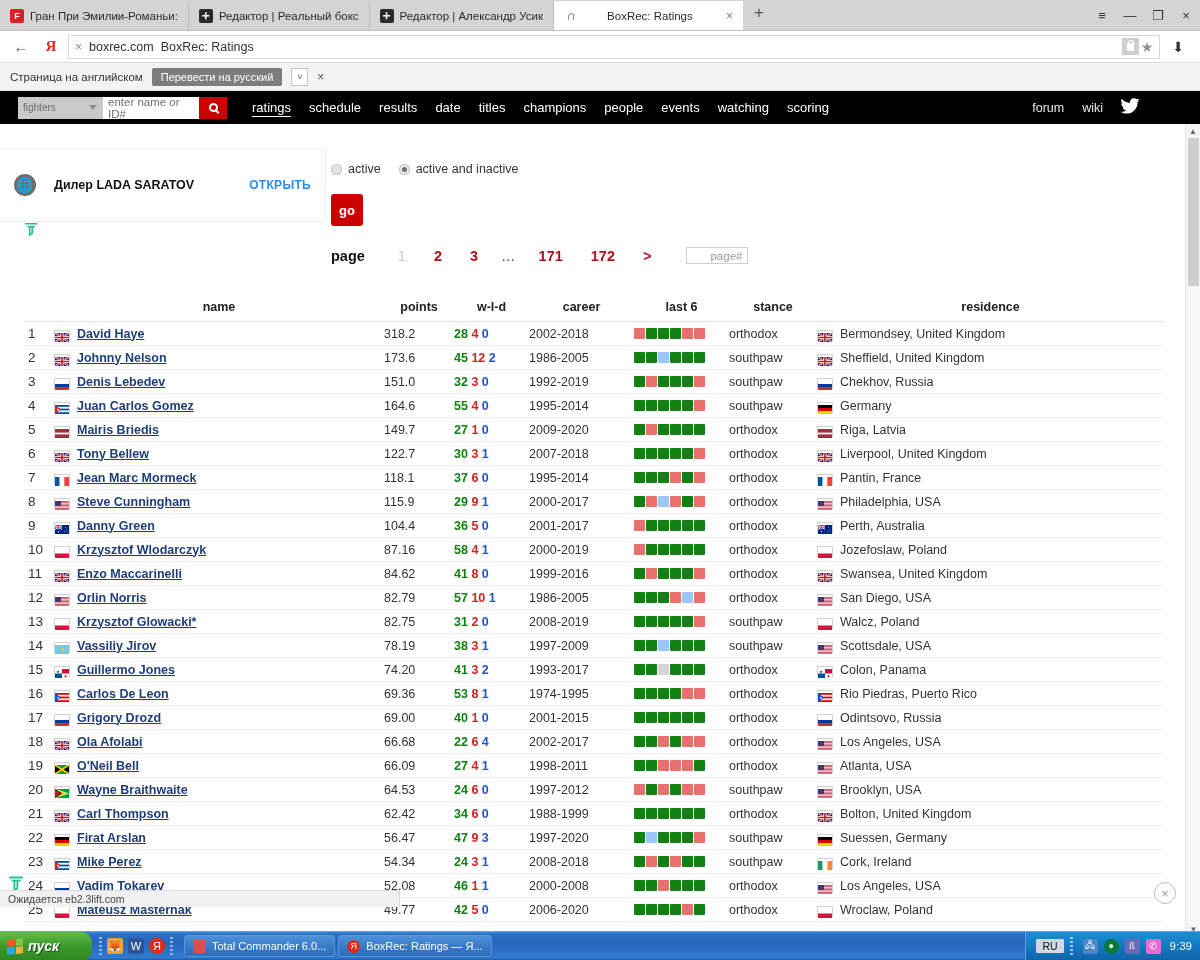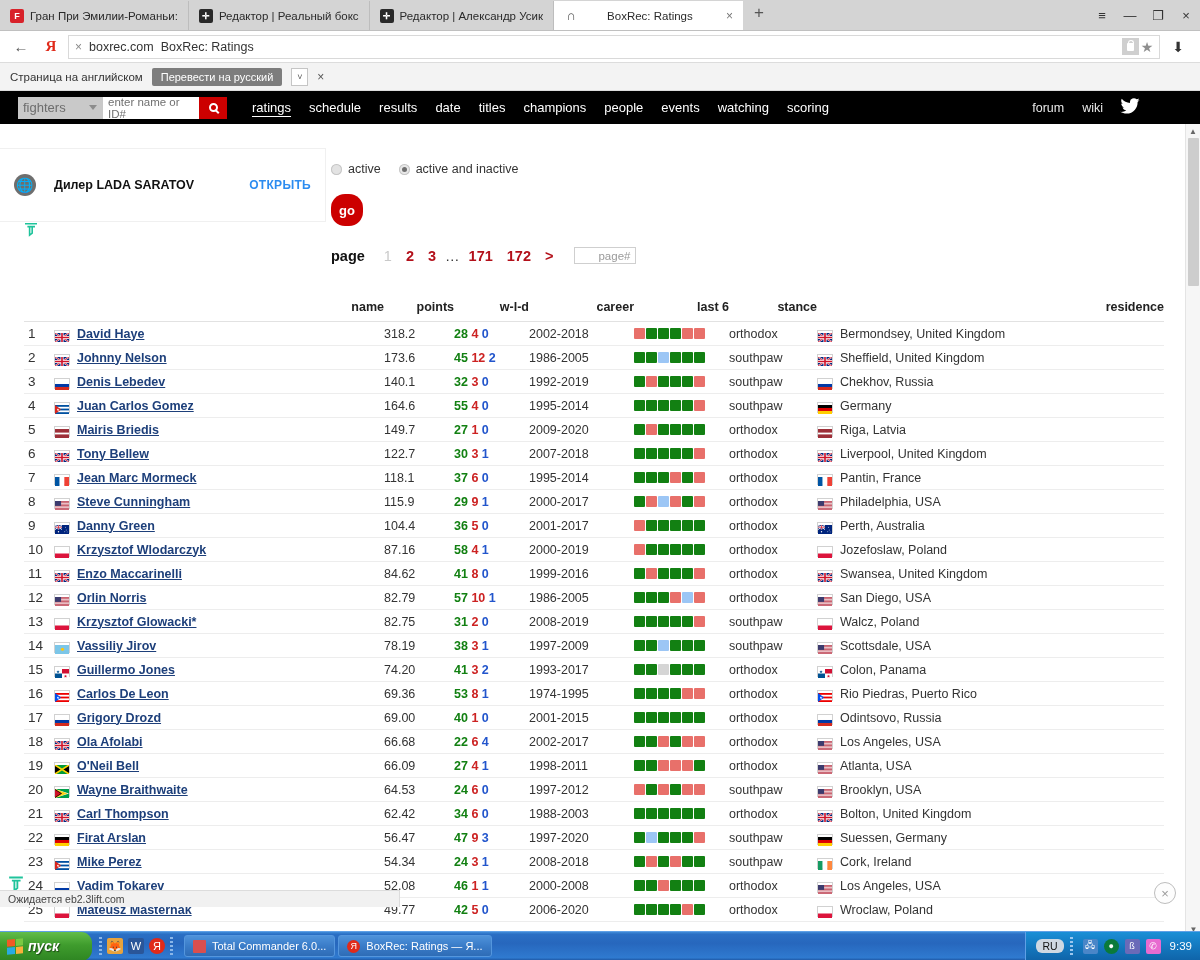--- a/index.html
+++ b/index.html
@@ -83,21 +83,21 @@
 
   
   .viewport { position:relative; height:845px; background:#fff; overflow:hidden; }
 
   .sitenav {
     height:33px; background:#000; display:flex; align-items:center;
     padding:0 0 0 18px; gap:0; position:relative;
   }
   .searchgrp { display:flex; align-items:center; height:22px; }
   .sel-fighters {
-    width:85px; height:22px; background:#c9c9c9; color:#6d6d6d; font-size:13px;
+    width:85px; height:22px; background:#c9c9c9; color:#6d6d6d; font-size:10px;
     display:flex; align-items:center; padding:0 5px; position:relative;
   }
   .sel-caret { position:absolute; right:6px; top:8px; width:0;height:0;
     border-left:4px solid transparent;border-right:4px solid transparent;border-top:5px solid #8c8c8c;}
   .search-in {
     width:96px; height:22px; background:#fff; color:#707070; font-size:11.5px;
     display:flex; align-items:center; padding-left:5px;
   }
   .search-btn {
     width:28px; height:22px; background:#cc0000; display:flex; align-items:center;
@@ -134,37 +134,37 @@
   .radios { display:flex; align-items:center; gap:18px; font-size:12.5px; color:#333; }
   .radio-item { display:flex; align-items:center; gap:6px; }
   .rdo { width:11px;height:11px;border-radius:50%;background:#e3e3e3;
          box-shadow:inset 0 0 0 1px #c6c6c6; position:relative; }
   .rdo.on { background:#e8e8e8; }
   .rdo.on:after { content:""; position:absolute; left:3px; top:3px; width:5px;height:5px;
          border-radius:50%; background:#6f6f6f; }
   .gobtn {
     margin-top:18px; width:32px; height:32px; background:#c00; color:#fff;
     font-size:13px; font-weight:bold; display:flex; align-items:center; justify-content:center;
-    border-radius:14px;
-  }
-  .pager { margin-top:21px; display:flex; align-items:center; gap:0; font-size:14.5px; }
+    border-radius:3px;
+  }
+  .pager { margin-top:21px; display:flex; align-items:center; gap:14px; font-size:14.5px; }
   .pg-label { font-weight:bold; color:#111; margin-right:12px; }
   .pg { color:#b3101a; font-weight:bold; padding:0 7px; }
   .pg.cur { color:#c9c9c9; font-weight:normal; }
   .pg.dots { color:#333; font-weight:normal; padding:0 2px; }
   .pg-input {
     margin-left:14px; width:62px; height:17px; border:1px solid #cfcfcf; background:#fff;
     font-size:11.5px; color:#9a9a9a; display:flex; align-items:center; padding-left:23px;
   }
 
   
   .tablewrap { position:absolute; left:24px; top:176px; width:1140px; }
   table.ratings { border-collapse:collapse; width:1140px; font-size:12.5px; }
   table.ratings th {
-    text-align:right; font-weight:bold; color:#222; font-size:12.5px;
+    text-align:center; font-weight:bold; color:#222; font-size:12.5px;
     padding:0 0 7px 0; border-bottom:1px solid #e2e2e2;
   }
   table.ratings td {
     padding:4px 0; border-bottom:1px solid #ededed; color:#333; vertical-align:middle;
     height:21px;
   }
   .c-rank { width:30px; text-align:left; font-size:13.5px; color:#222; padding-left:4px !important; }
   .c-name { width:330px; }
   .c-points { width:70px; color:#555; }
   .c-wld { width:75px; }
@@ -239,21 +239,21 @@
     height:22px; min-width:150px; max-width:170px; padding:0 8px;
     background:linear-gradient(180deg,#4e92da 0%, #3a7cc8 50%, #2e6cb6 100%);
     border:1px solid #5496dd; border-radius:3px; color:#fff; font-size:11px;
     display:flex; align-items:center; gap:6px; white-space:nowrap; overflow:hidden;
   }
   .tray {
     margin-left:auto; height:29px; display:flex; align-items:center; gap:6px;
     background:linear-gradient(180deg,#1a8fd6 0%, #1478bf 50%, #0f63a8 100%);
     padding:0 8px 0 10px; border-left:1px solid #5fa0e6;
   }
-  .lang { background:#cfd8e2; color:#111; font-size:10.5px; padding:1px 6px; border-radius:6px; }
+  .lang { background:#cfd8e2; color:#111; font-size:10.5px; padding:1px 6px; border-radius:1px; }
   .traygrip { width:3px; height:19px; background:
       repeating-linear-gradient(180deg,#9cc7ee 0 2px, transparent 2px 4px); margin-right:4px;}
   .trayicon { width:15px; height:15px; border-radius:2px; display:flex; align-items:center;
               justify-content:center; font-size:9px; color:#fff; }
   .clock { color:#fff; font-size:11.5px; margin-left:3px; }
 </style>
 </head>
 <body>
 
 <div class="browser">
@@ -491,21 +491,21 @@
                 <td class="c-name">
                   <span class="namecell">
                     <span class="flag" title="ru"><svg width="100%" height="100%" preserveAspectRatio="none" viewBox="0 0 60 40">
                         <rect width="60" height="13.3" fill="#fff"></rect>
                         <rect y="13.3" width="60" height="13.3" fill="#0039a6"></rect>
                         <rect y="26.6" width="60" height="13.4" fill="#d52b1e"></rect>
                       </svg></span>
                     <a class="fighter-link">Denis Lebedev</a>
                   </span>
                 </td>
-                <td class="c-points">140.1</td>
+                <td class="c-points">151.0</td>
                 <td class="c-wld"><span class="w">32</span> <span class="l">3</span> <span class="d">0</span></td>
                 <td class="c-career">1992-2019</td>
                 <td class="c-last6">
                   <span class="six">
                     <i class="sx-w"></i>
                     <i class="sx-l"></i>
                     <i class="sx-w"></i>
                     <i class="sx-w"></i>
                     <i class="sx-w"></i>
                     <i class="sx-l"></i>
@@ -1264,21 +1264,21 @@
                         <path d="M0,0 60,40 M60,0 0,40" stroke="#fff" stroke-width="8"></path>
                         <path d="M0,0 60,40 M60,0 0,40" stroke="#cf142b" stroke-width="4"></path>
                         <path d="M30,0 V40 M0,20 H60" stroke="#fff" stroke-width="13"></path>
                         <path d="M30,0 V40 M0,20 H60" stroke="#cf142b" stroke-width="7"></path>
                       </svg></span>
                     <a class="fighter-link">Carl Thompson</a>
                   </span>
                 </td>
                 <td class="c-points">62.42</td>
                 <td class="c-wld"><span class="w">34</span> <span class="l">6</span> <span class="d">0</span></td>
-                <td class="c-career">1988-2003</td>
+                <td class="c-career">1988-1999</td>
                 <td class="c-last6">
                   <span class="six">
                     <i class="sx-w"></i>
                     <i class="sx-w"></i>
                     <i class="sx-w"></i>
                     <i class="sx-w"></i>
                     <i class="sx-w"></i>
                     <i class="sx-w"></i>
                   </span>
                 </td>

